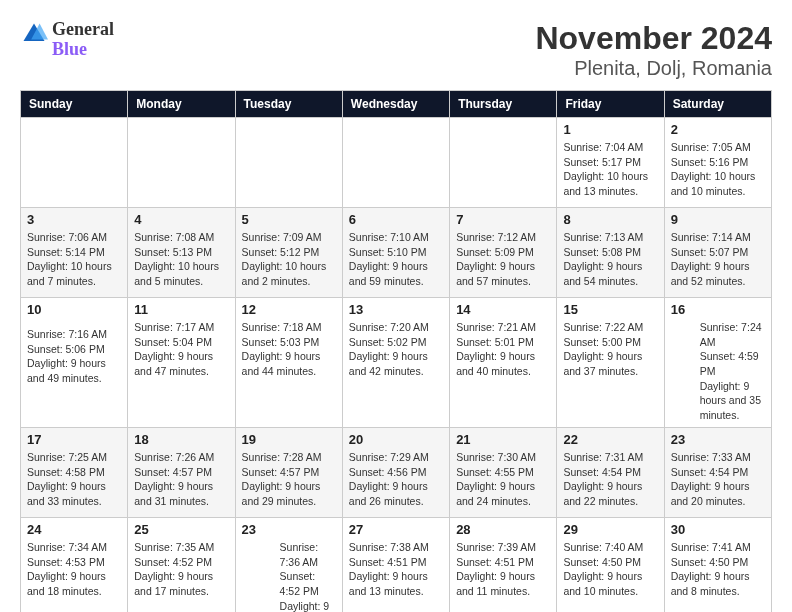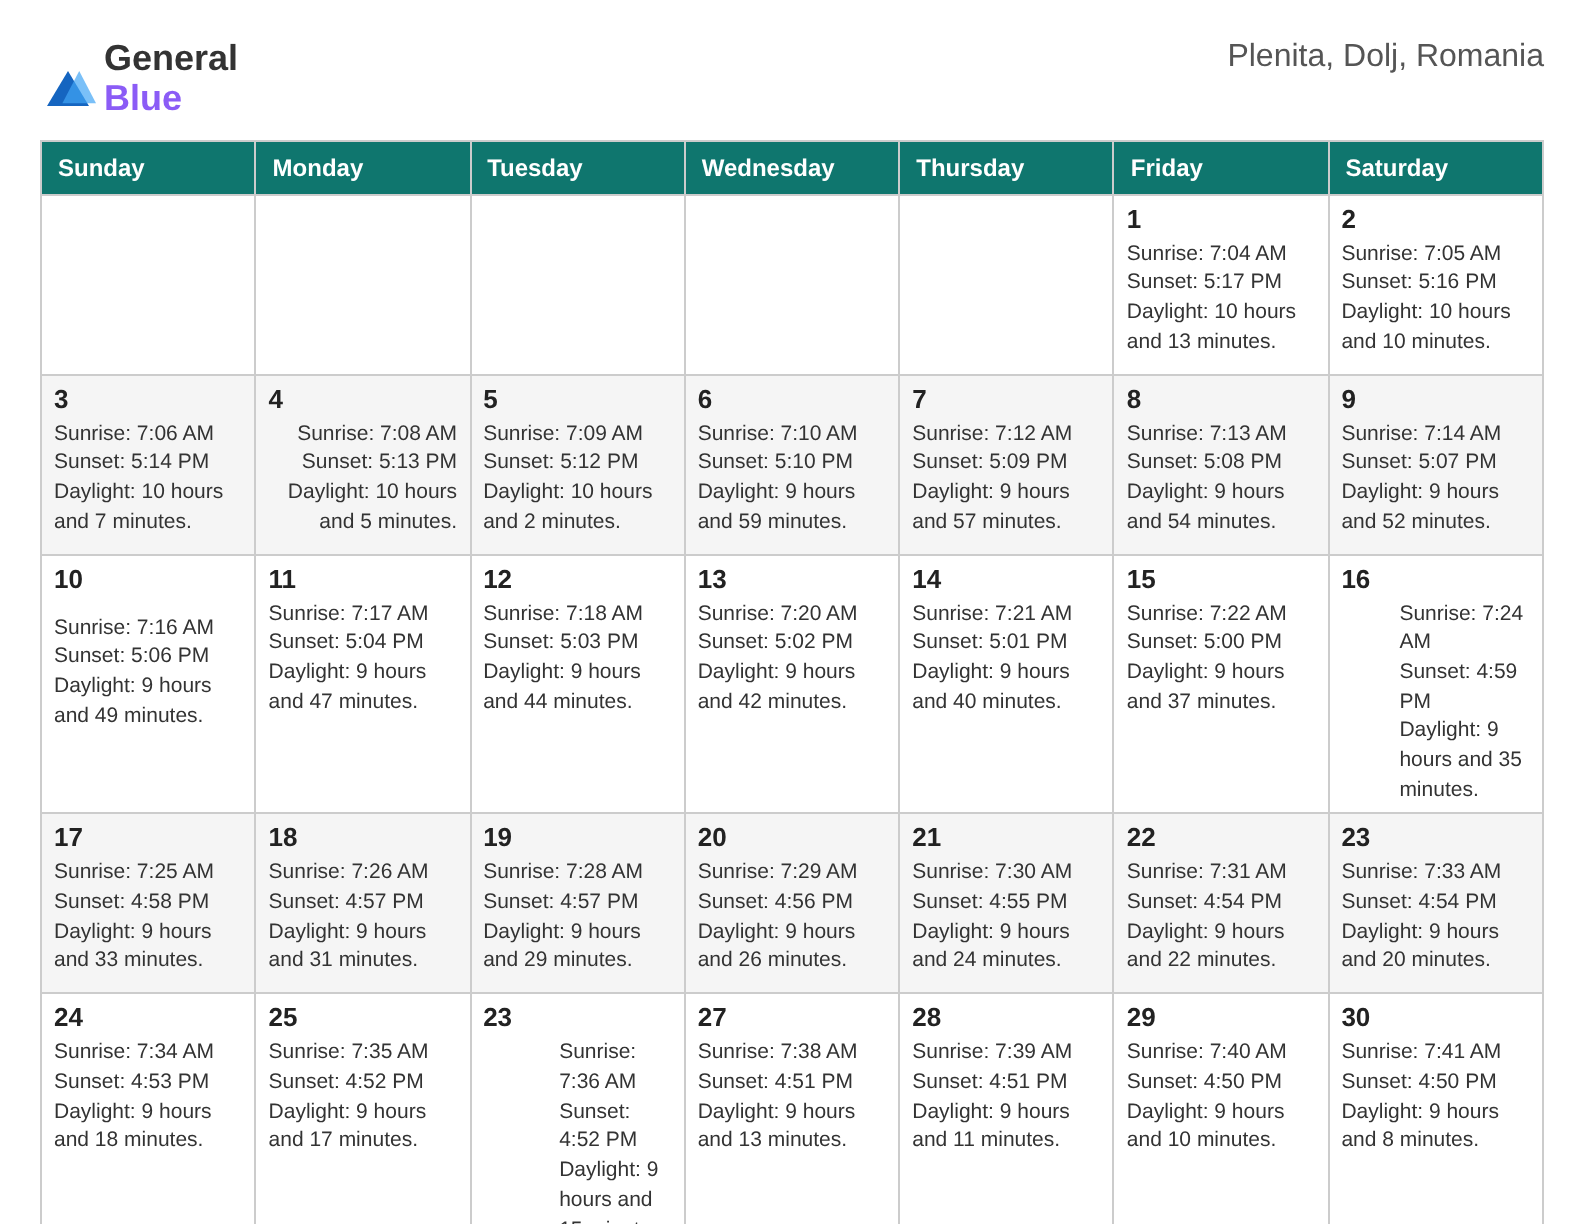--- a/index.html
+++ b/index.html
@@ -11,22 +11,23 @@
       padding: 20px;
     }
     .header {
       display: flex;
       justify-content: space-between;
       align-items: flex-start;
       margin-bottom: 10px;
     }
     .logo {
       display: flex;
-      align-items: flex-end;
+      align-items: flex-start;
       gap: 4px;
+      font-family: Liberation Serif, serif;
     }
     .logo-text {
       font-size: 18px;
       font-weight: bold;
       color: #333;
       line-height: 1.1;
     }
     .logo-text .general { display: block; }
     .logo-text .blue { color: #8b5cf6; display: block; }
     .logo-icon {
@@ -35,30 +36,30 @@
     }
     .title-section {
       text-align: right;
     }
     .month-title {
       font-size: 32px;
       font-weight: bold;
       color: #333;
     }
     .location {
-      font-size: 16px;
+      font-size: 20px;
       color: #555;
     }
     .calendar {
       width: 100%;
       border-collapse: collapse;
       font-size: 11px;
     }
     .calendar th {
-      background-color: #0f766e;
+      background-color: #0f172a;
       color: #fff;
       text-align: left;
       padding: 6px 8px;
       font-size: 12px;
       font-weight: bold;
       border: 1px solid #ccc;
     }
     .calendar td {
       border: 1px solid #ccc;
       vertical-align: top;
@@ -95,20 +96,21 @@
     <svg class="logo-icon" viewBox="0 0 40 40">
       <polygon points="20,5 35,30 5,30" fill="#1565c0"></polygon>
       <polygon points="28,5 40,28 16,28" fill="#42a5f5" opacity="0.7"></polygon>
     </svg>
     <div class="logo-text">
       <span class="general">General</span>
       <span class="blue">Blue</span>
     </div>
   </div>
   <div class="title-section">
+    <div class="month-title">November 2024</div>
     <div class="location">Plenita, Dolj, Romania</div>
   </div>
 </div>
 
 <table class="calendar">
   <thead>
     <tr>
     <th>Sunday</th>
         <th>Monday</th>
         <th>Tuesday</th>
@@ -140,21 +142,21 @@
       </tr>
       <tr>
         <td>
           <div class="day-num">3</div>
           <div class="day-info" style="white-space: pre-line;">Sunrise: 7:06 AM
 Sunset: 5:14 PM
 Daylight: 10 hours and 7 minutes.</div>
         </td>
         <td>
           <div class="day-num">4</div>
-          <div class="day-info" style="white-space: pre-line; text-align: right;">Sunrise: 7:08 AM
+          <div class="day-info" style="white-space: pre-line;">Sunrise: 7:08 AM
 Sunset: 5:13 PM
 Daylight: 10 hours and 5 minutes.</div>
         </td>
         <td>
           <div class="day-num">5</div>
           <div class="day-info" style="white-space: pre-line;">Sunrise: 7:09 AM
 Sunset: 5:12 PM
 Daylight: 10 hours and 2 minutes.</div>
         </td>
         <td>

